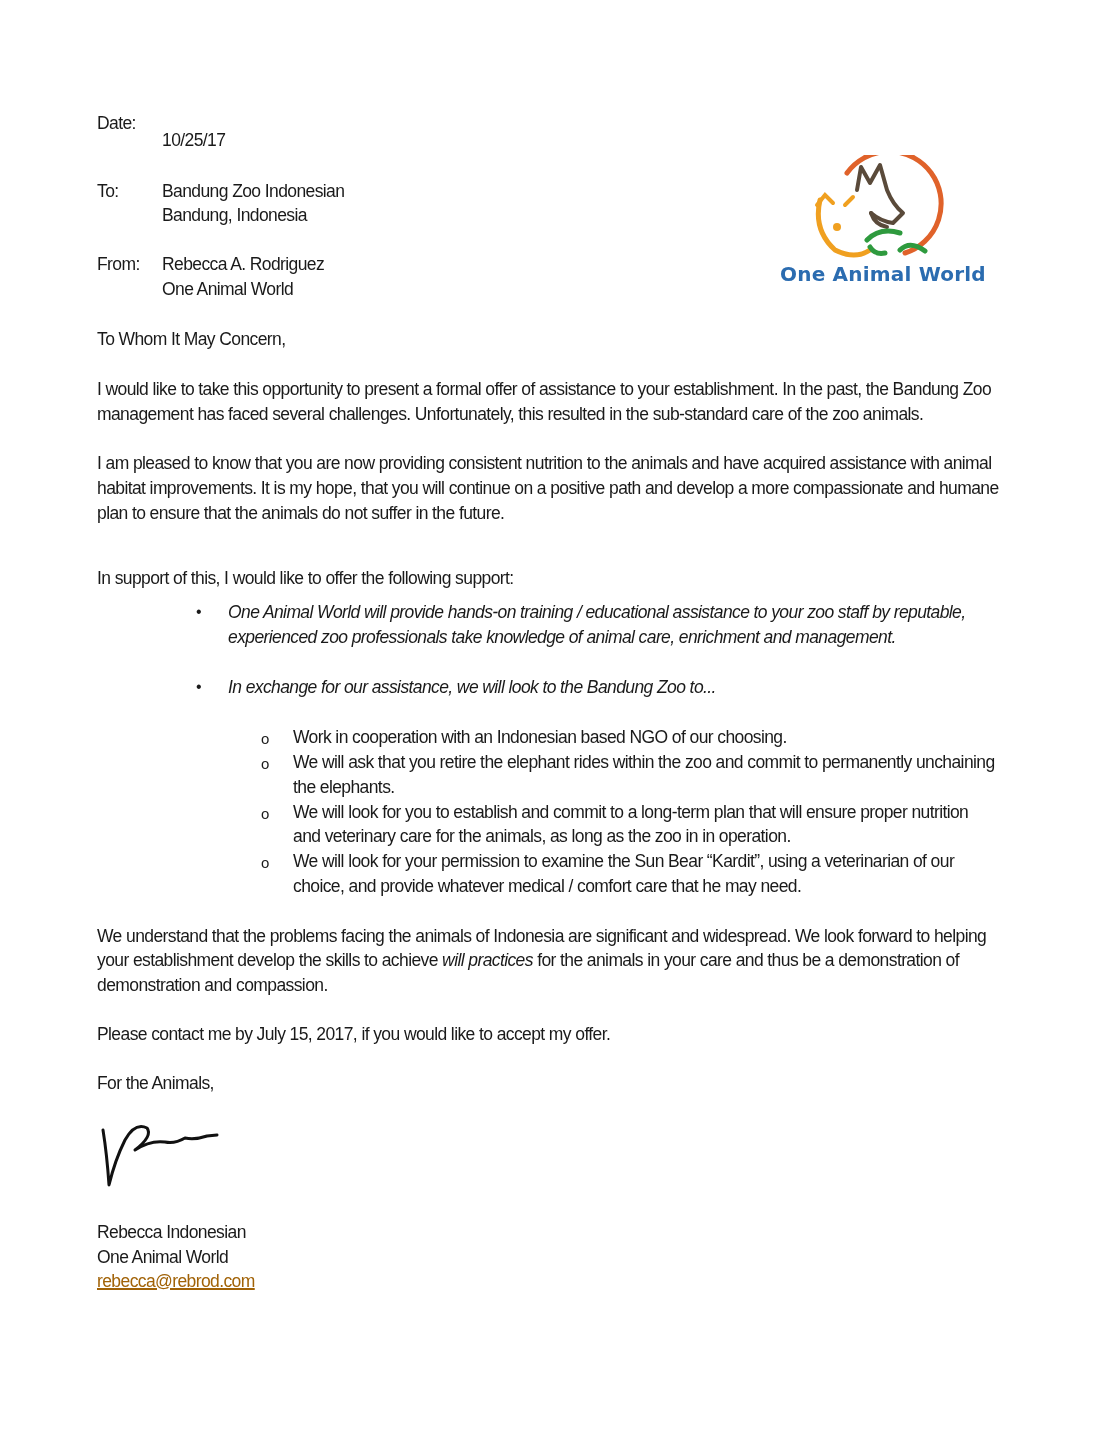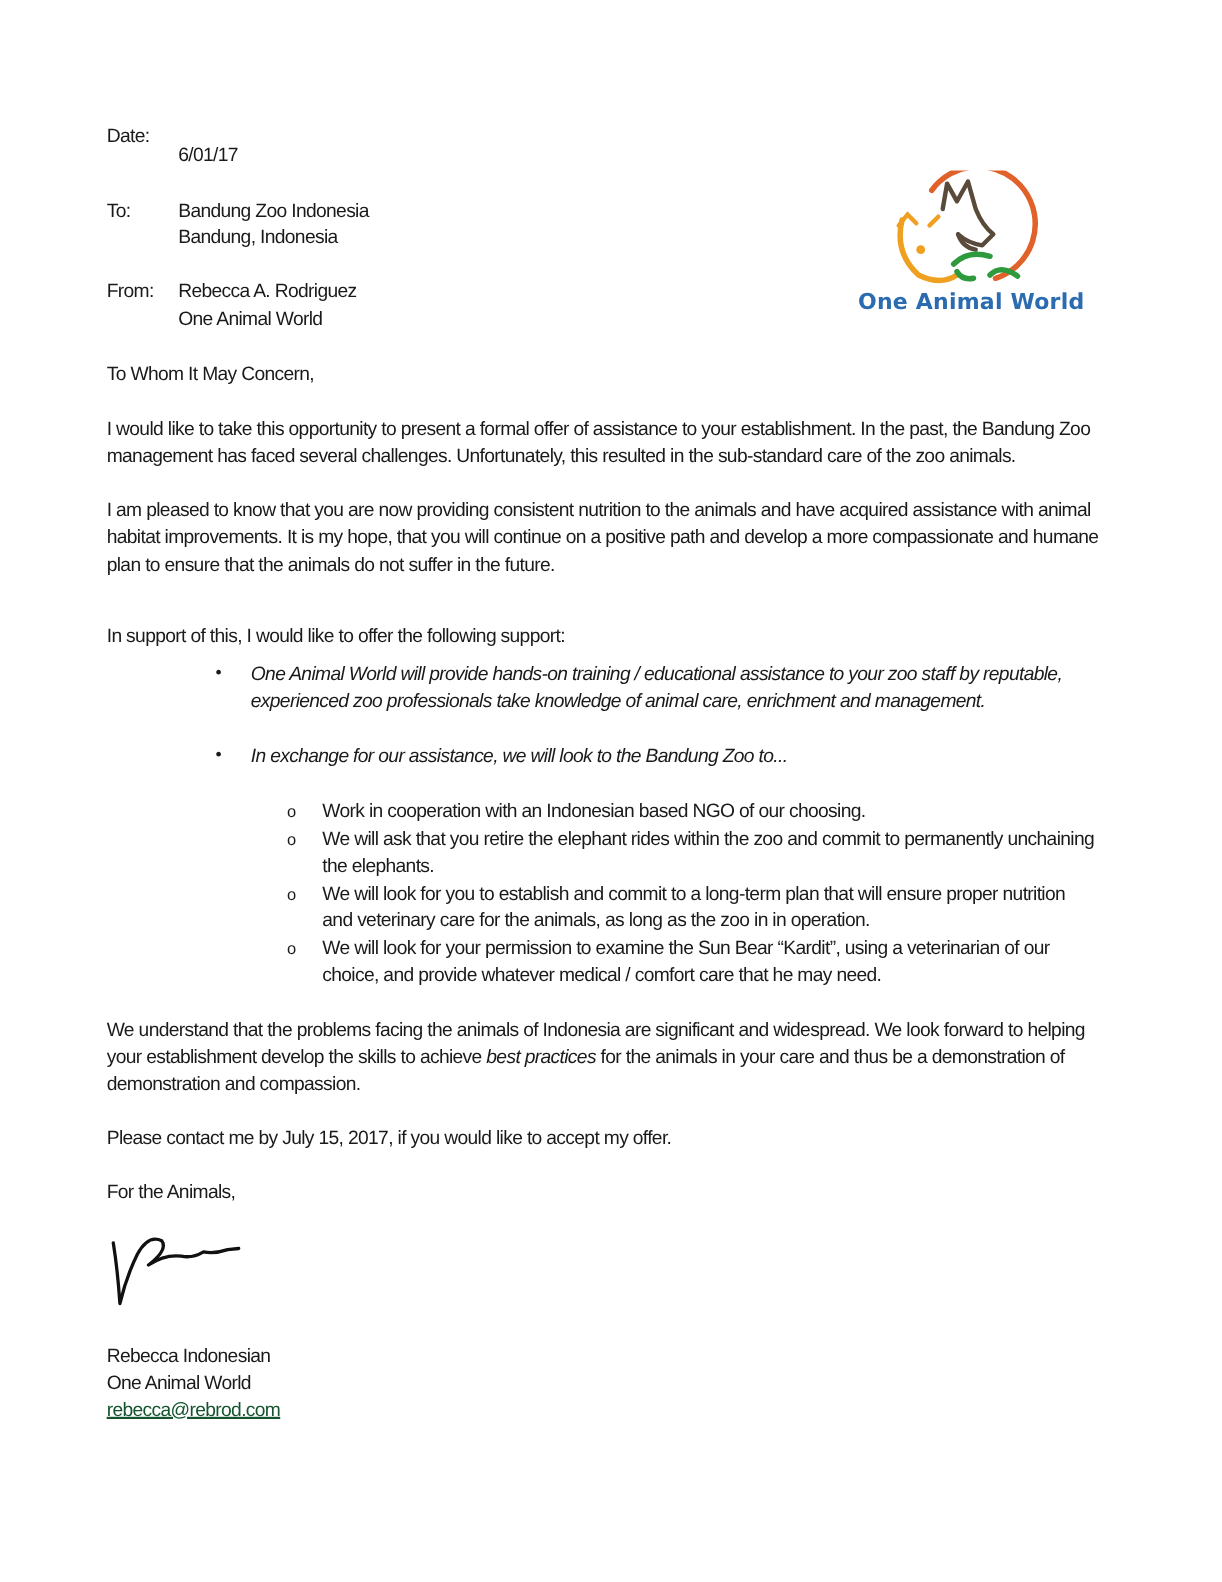--- a/index.html
+++ b/index.html
@@ -11,33 +11,33 @@
   .abs { position: absolute; white-space: nowrap; }
   .line { position: absolute; white-space: nowrap; }
   .lbl { left: 97px; }
   .val { left: 162px; }
   .body-text { left: 97px; }
   .bullet { position: absolute; left: 196px; font-size: 16px; }
   .bullet-text { left: 228px; font-style: italic; }
   .sub-bullet { position: absolute; left: 261px; font-size: 15px; }
   .sub-text { left: 293px; }
   em { font-style: italic; }
-  .link { color: #14532d; text-decoration: underline; text-decoration-thickness: 1.5px; }
+  .link { color: #a16207; text-decoration: underline; text-decoration-thickness: 1.5px; }
   .logo { position: absolute; left: 775px; top: 155px; width: 200px; height: 140px; }
   .logo-text { position: absolute; left: 780px; top: 262px; font-size: 20px; font-weight: bold; color: #2b6cb0; letter-spacing: 0.2px; font-family: "DejaVu Sans", sans-serif; }
   .signature { position: absolute; left: 95px; top: 1110px; width: 160px; height: 90px; }
 </style>
 </head>
 <body>
 
 <div class="abs lbl" style="top:113px">Date:</div>
-<div class="abs val" style="top:130px">6/01/17</div>
+<div class="abs val" style="top:130px">10/25/17</div>
 
 <div class="abs lbl" style="top:181px">To:</div>
-<div class="abs val" style="top:181px">Bandung Zoo Indonesia</div>
+<div class="abs val" style="top:181px">Bandung Zoo Indonesian</div>
 <div class="abs val" style="top:205px">Bandung, Indonesia</div>
 
 <div class="abs lbl" style="top:254px">From:</div>
 <div class="abs val" style="top:254px">Rebecca A. Rodriguez</div>
 <div class="abs val" style="top:279px">One Animal World</div>
 
 <svg class="logo" viewBox="0 0 200 140">
   <path d="M72 18 A52 52 0 1 1 130 98" fill="none" stroke="#e0622a" stroke-width="5" stroke-linecap="round"></path>
   <path d="M45 45 Q38 75 60 95 Q80 105 95 95" fill="none" stroke="#f0a020" stroke-width="5" stroke-linecap="round"></path>
   <path d="M42 50 L50 40 L58 48 M70 50 L78 42" fill="none" stroke="#f0a020" stroke-width="4" stroke-linecap="round"></path>
@@ -75,21 +75,21 @@
 
 <span class="sub-bullet" style="top:805px">o</span>
 <div class="line sub-text" style="top:802px">We will look for you to establish and commit to a long-term plan that will ensure proper nutrition</div>
 <div class="line sub-text" style="top:826px">and veterinary care for the animals, as long as the zoo in in operation.</div>
 
 <span class="sub-bullet" style="top:854px">o</span>
 <div class="line sub-text" style="top:851px">We will look for your permission to examine the Sun Bear “Kardit”, using a veterinarian of our</div>
 <div class="line sub-text" style="top:876px">choice, and provide whatever medical / comfort care that he may need.</div>
 
 <div class="line body-text" style="top:926px">We understand that the problems facing the animals of Indonesia are significant and widespread. We look forward to helping</div>
-<div class="line body-text" style="top:950px"><span>your establishment develop the skills to achieve </span><em>best practices</em><span> for the animals in your care and thus be a demonstration of</span></div>
+<div class="line body-text" style="top:950px"><span>your establishment develop the skills to achieve </span><em>will practices</em><span> for the animals in your care and thus be a demonstration of</span></div>
 <div class="line body-text" style="top:975px">demonstration and compassion.</div>
 
 <div class="line body-text" style="top:1024px">Please contact me by July 15, 2017, if you would like to accept my offer.</div>
 
 <div class="line body-text" style="top:1073px">For the Animals,</div>
 
 <svg class="signature" viewBox="0 0 160 90">
   <path d="M8 20 Q12 45 14 75 Q20 50 30 30 Q40 12 52 18 Q58 26 40 40 Q55 30 70 32 Q80 34 90 28 Q100 30 112 26 L122 25" fill="none" stroke="#111" stroke-width="3" stroke-linecap="round" stroke-linejoin="round"></path>
 </svg>
 

